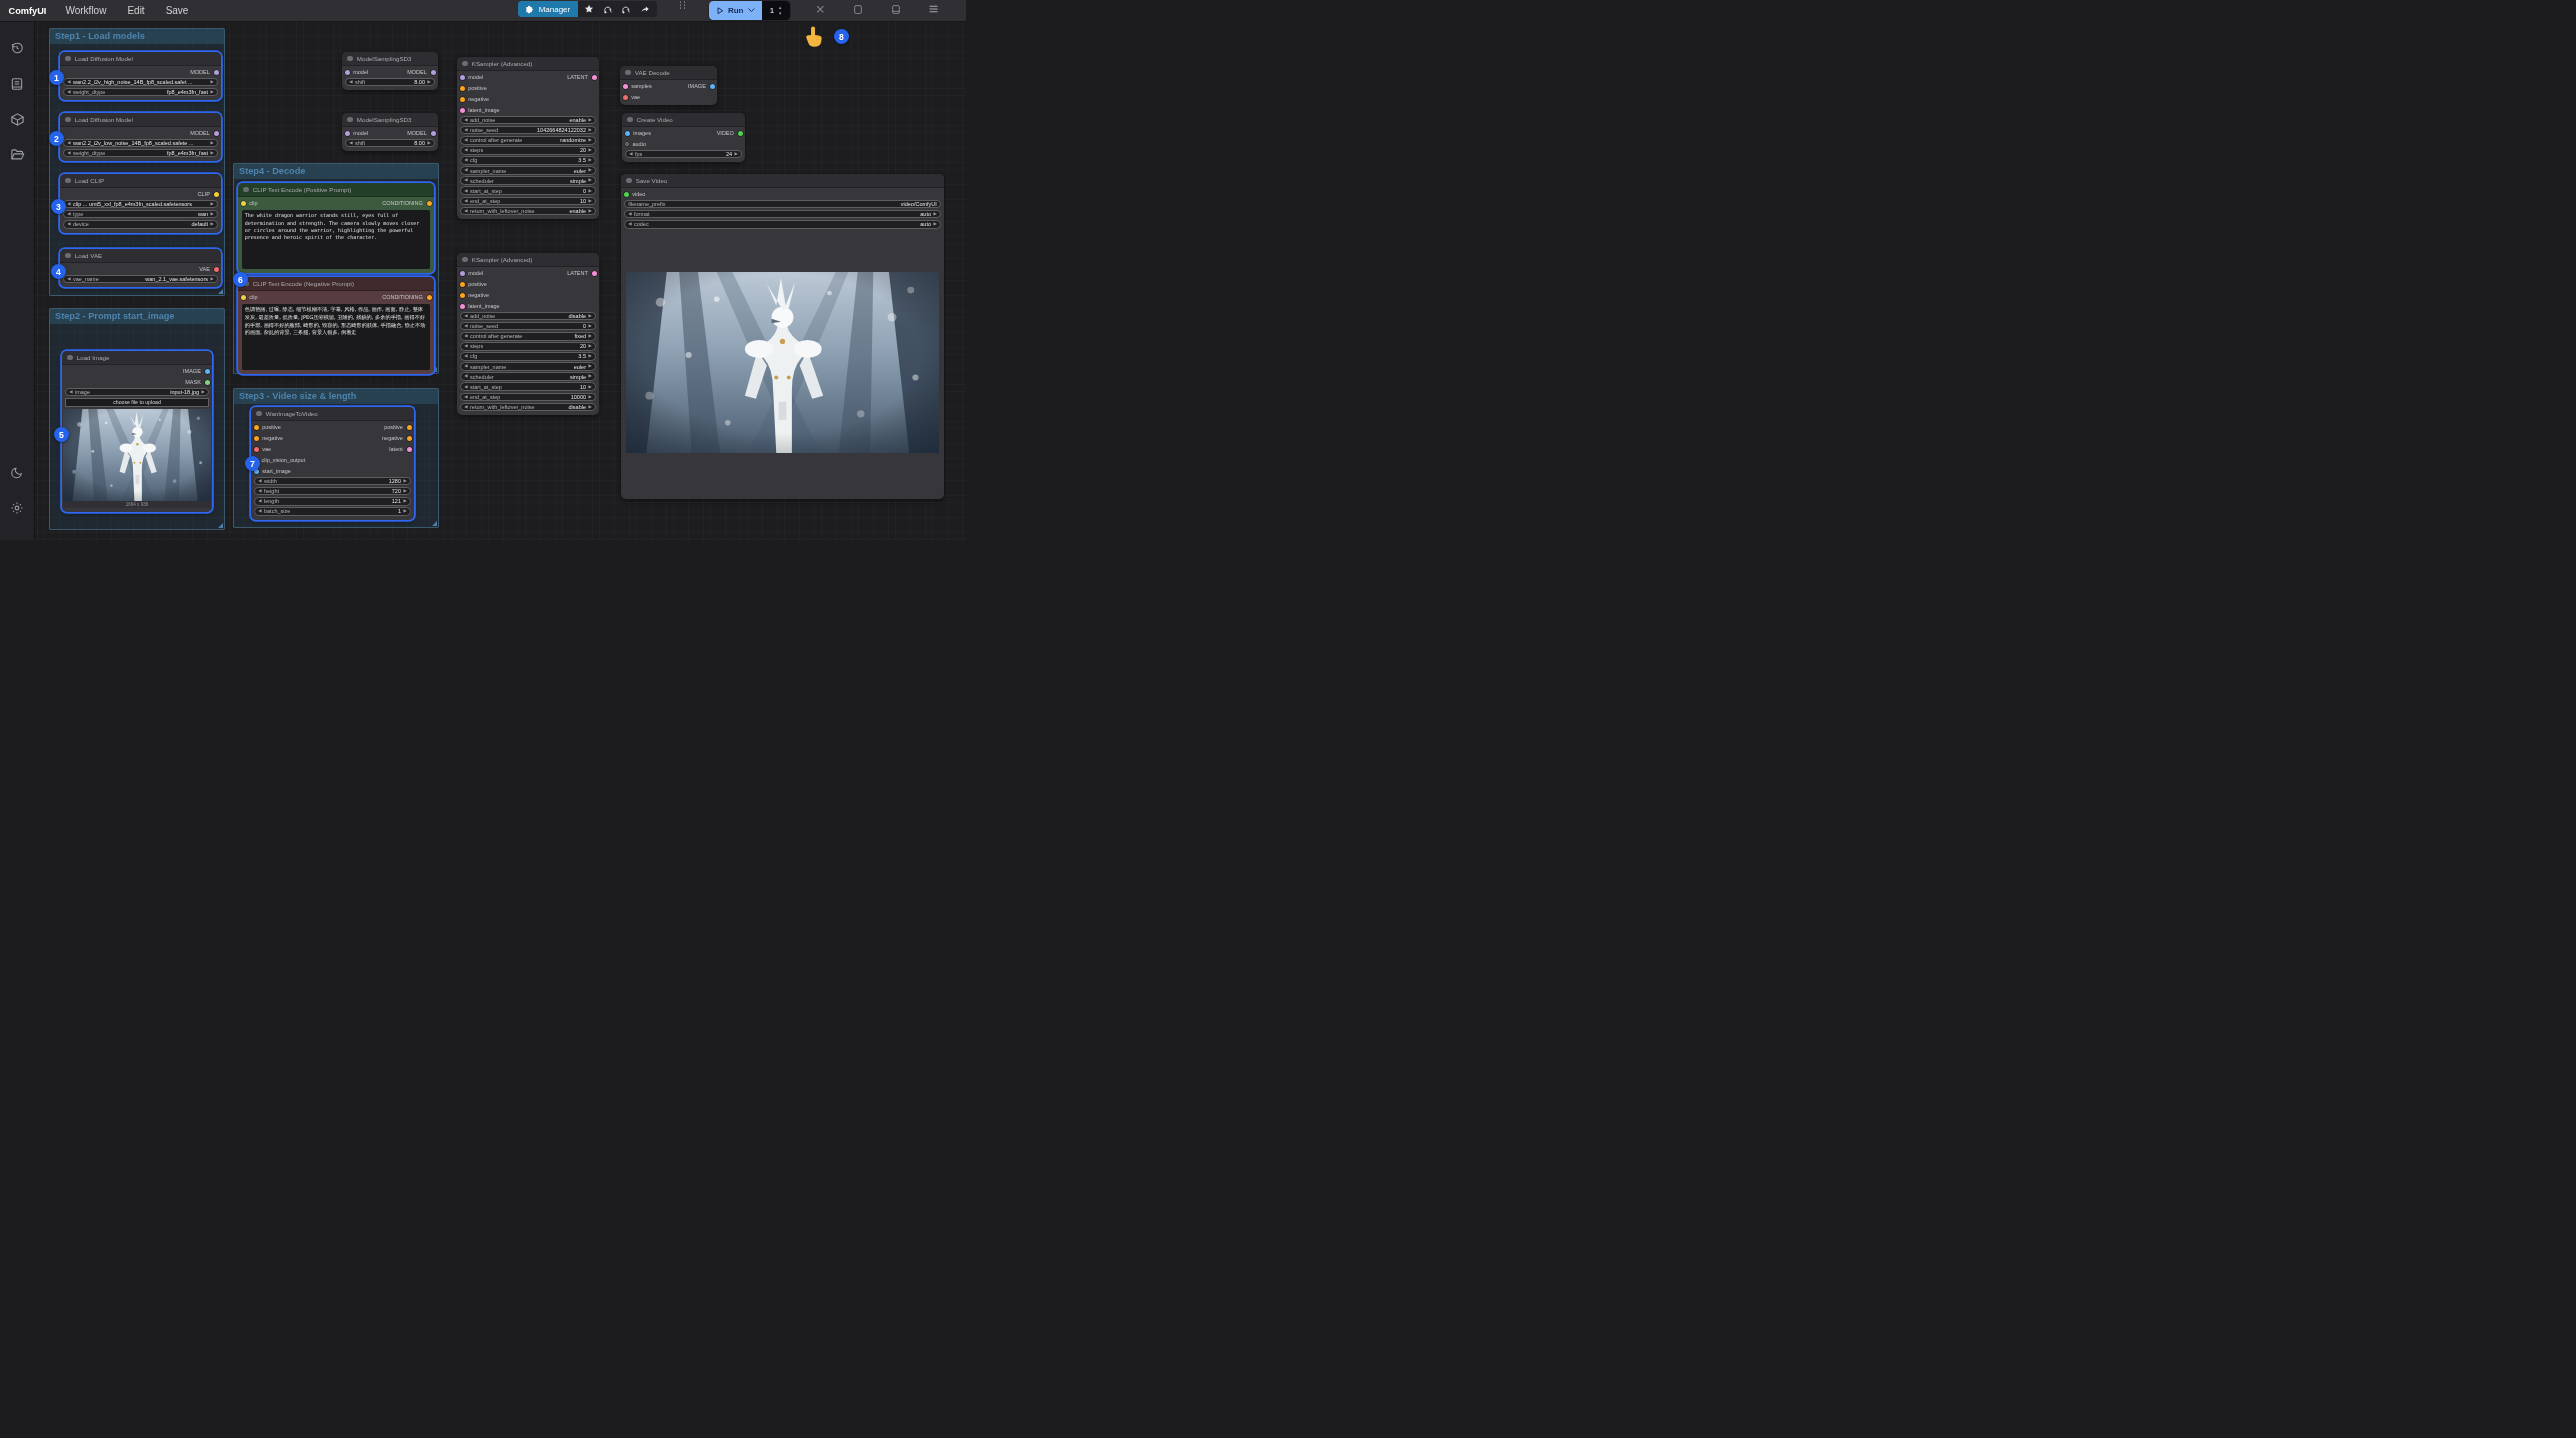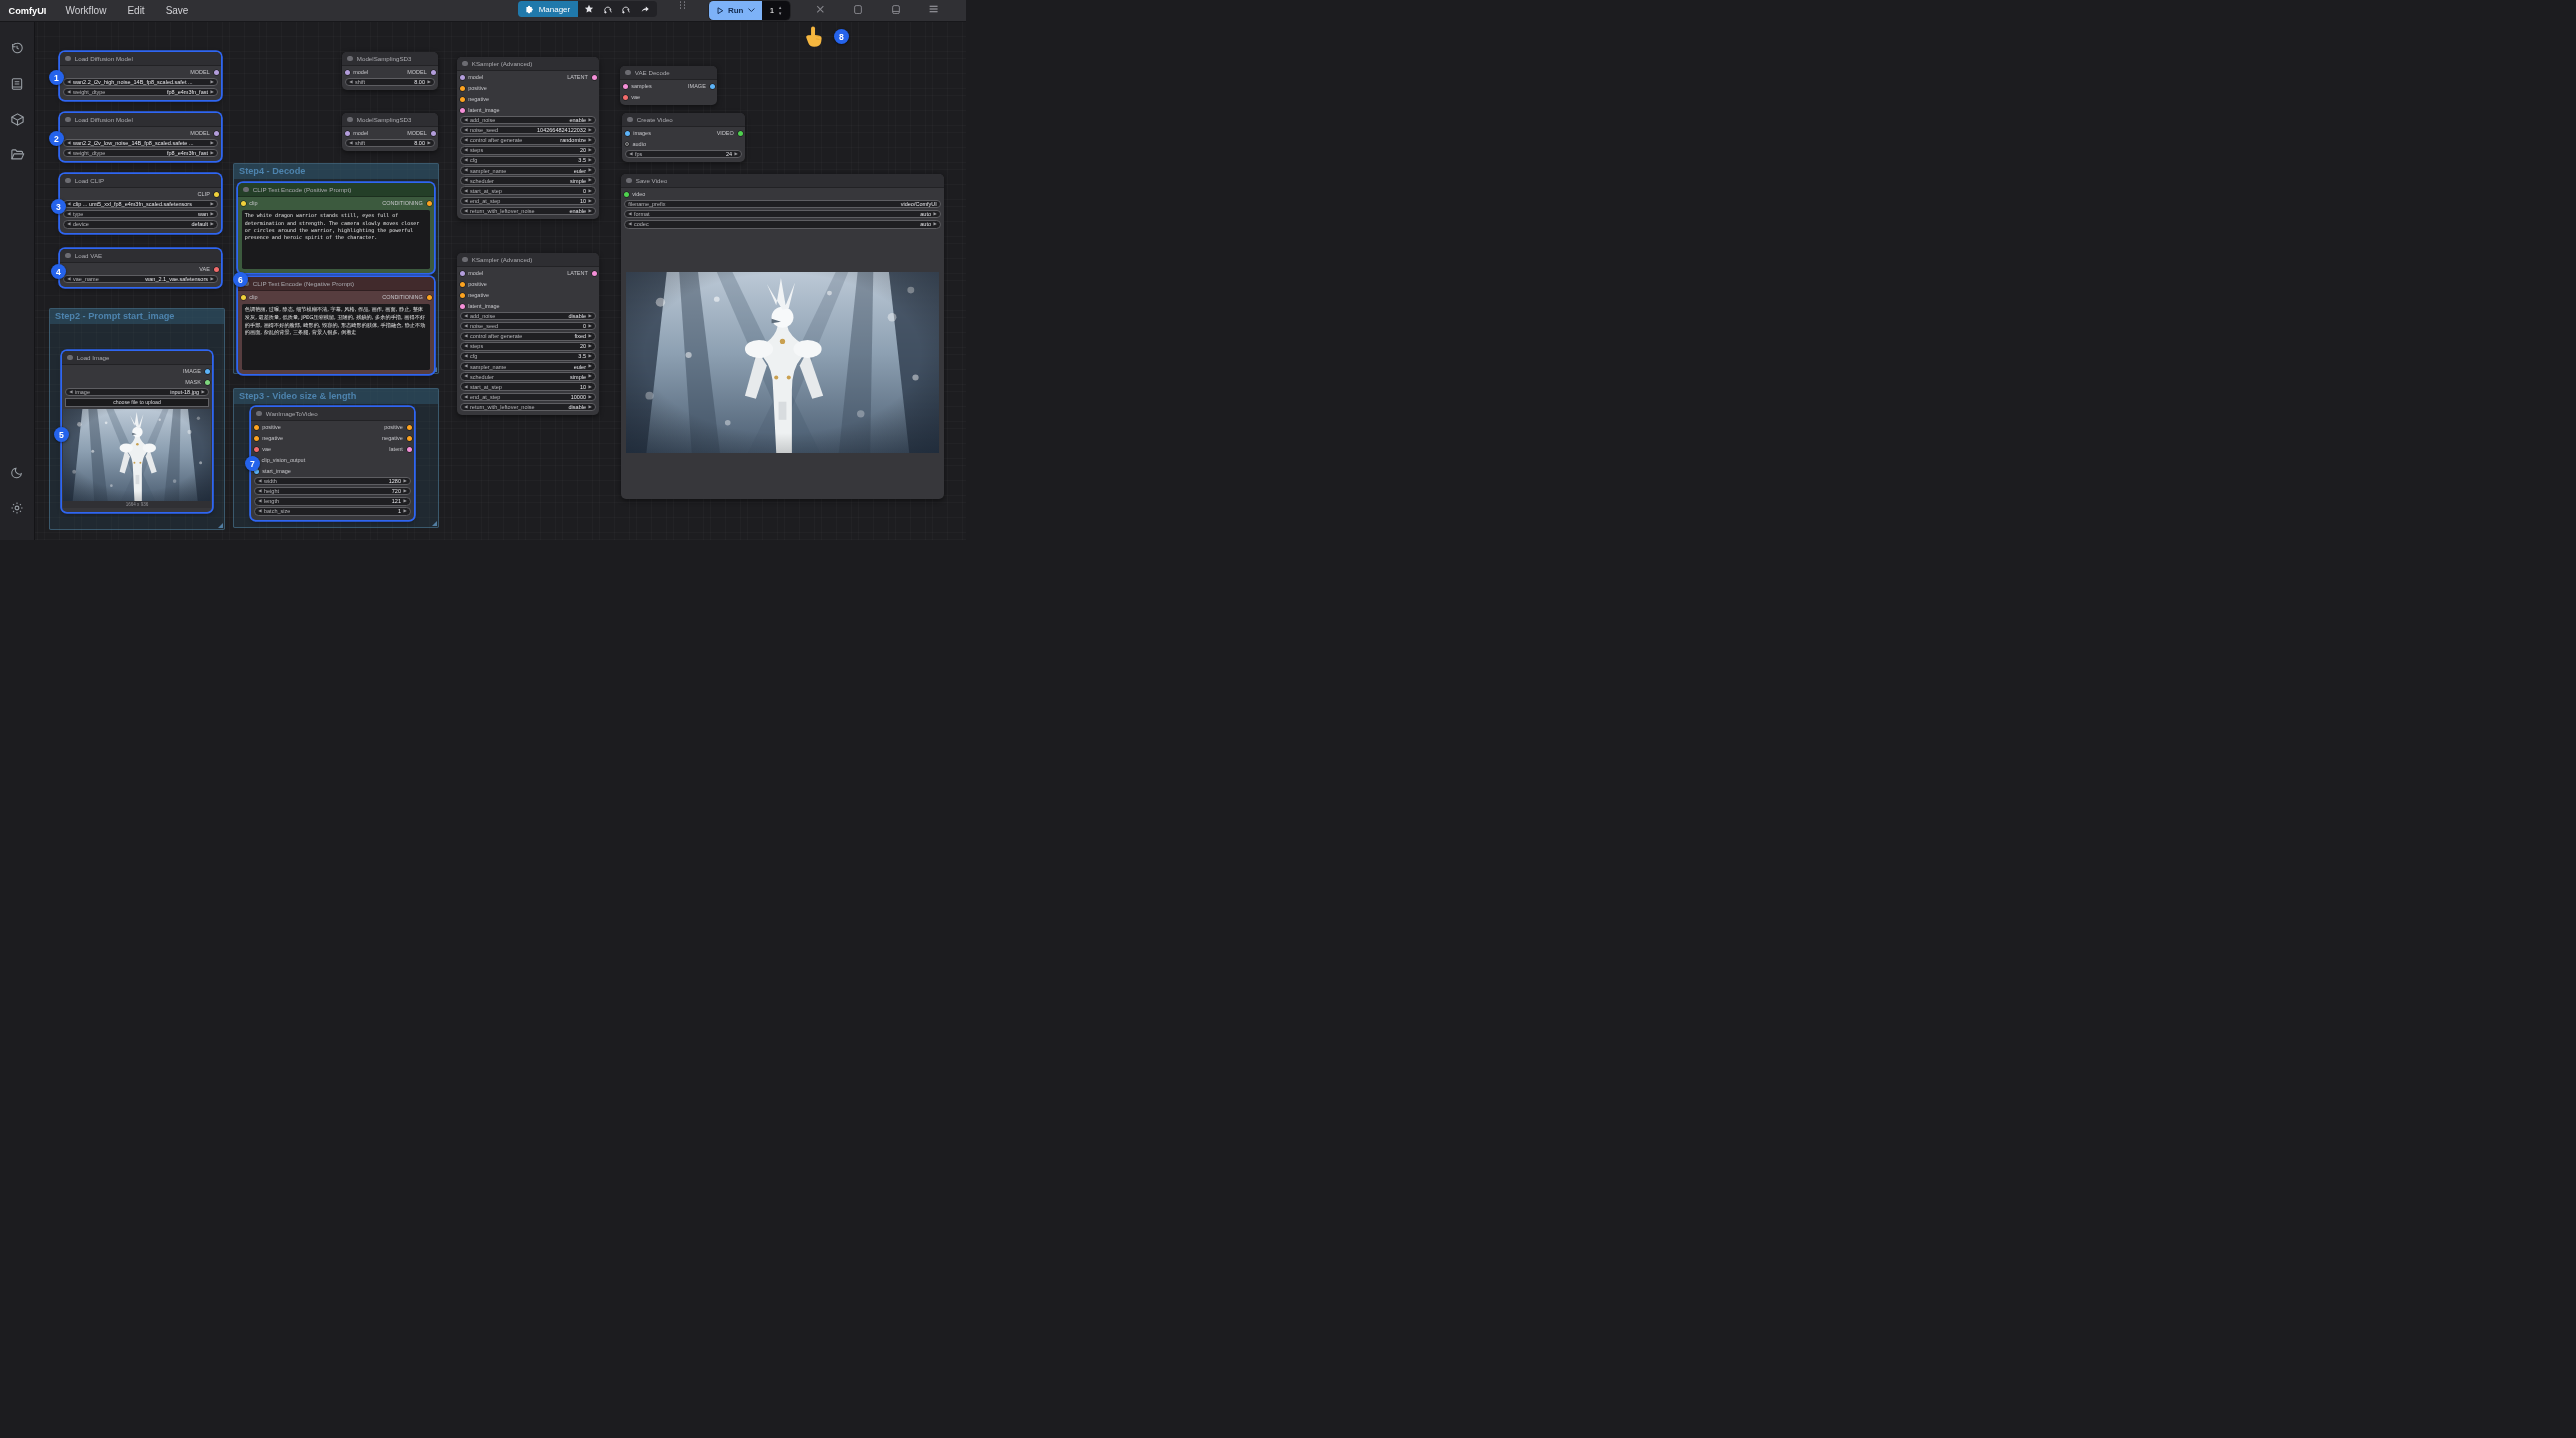--- a/index.html
+++ b/index.html
@@ -122,20 +122,23 @@
         <circle cx="857.5" cy="309.5" r="3.4" fill="#f28bd7"></circle>
         <path d="M 967 442 C 1022 442, 958 138, 1013 138" fill="none" stroke="#f28bd7" stroke-width="2.2" stroke-opacity="0.92"></path>
         <path d="M 353 436 C 408 436, 359 728, 414 728" fill="none" stroke="#ef7a7a" stroke-width="2.2" stroke-opacity="0.92"></path>
         <path d="M 353 436 C 483 436, 883 156, 1013 156" fill="none" stroke="#ef7a7a" stroke-width="2.2" stroke-opacity="0.92"></path>
         <path d="M 337 601 C 392 601, 359 764, 414 764" fill="none" stroke="#57aef5" stroke-width="2.2" stroke-opacity="0.92"></path>
         <path d="M 1159 138 C 1223.35 138, 951.65 214, 1016 214" fill="none" stroke="#57aef5" stroke-width="2.2" stroke-opacity="0.92"></path>
         <circle cx="1087.5" cy="176" r="3.4" fill="#57aef5"></circle>
         <path d="M 1204 214 C 1289.5 214, 928.5 313, 1014 313" fill="none" stroke="#9fbf9f" stroke-width="2.2" stroke-opacity="0.92"></path>
         <circle cx="1109" cy="263.5" r="3.4" fill="#9fbf9f"></circle>
       </svg>
+  <div class="group" style="left: 49px; top: 28px; width: 176px; height: 268px;">
+        <div class="group-title">Step1 - Load models</div>
+      </div>
       <div class="group" style="left: 49px; top: 308px; width: 176px; height: 222px;">
         <div class="group-title">Step2 - Prompt start_image</div>
       </div>
       <div class="group" style="left: 233px; top: 163px; width: 206px; height: 211px;">
         <div class="group-title">Step4 -  Decode</div>
       </div>
       <div class="group" style="left: 233px; top: 388px; width: 206px; height: 140px;">
         <div class="group-title">Step3 - Video size &amp; length</div>
       </div>
       <div class="node sel" style="left: 60px; top: 52px; width: 161px;">

